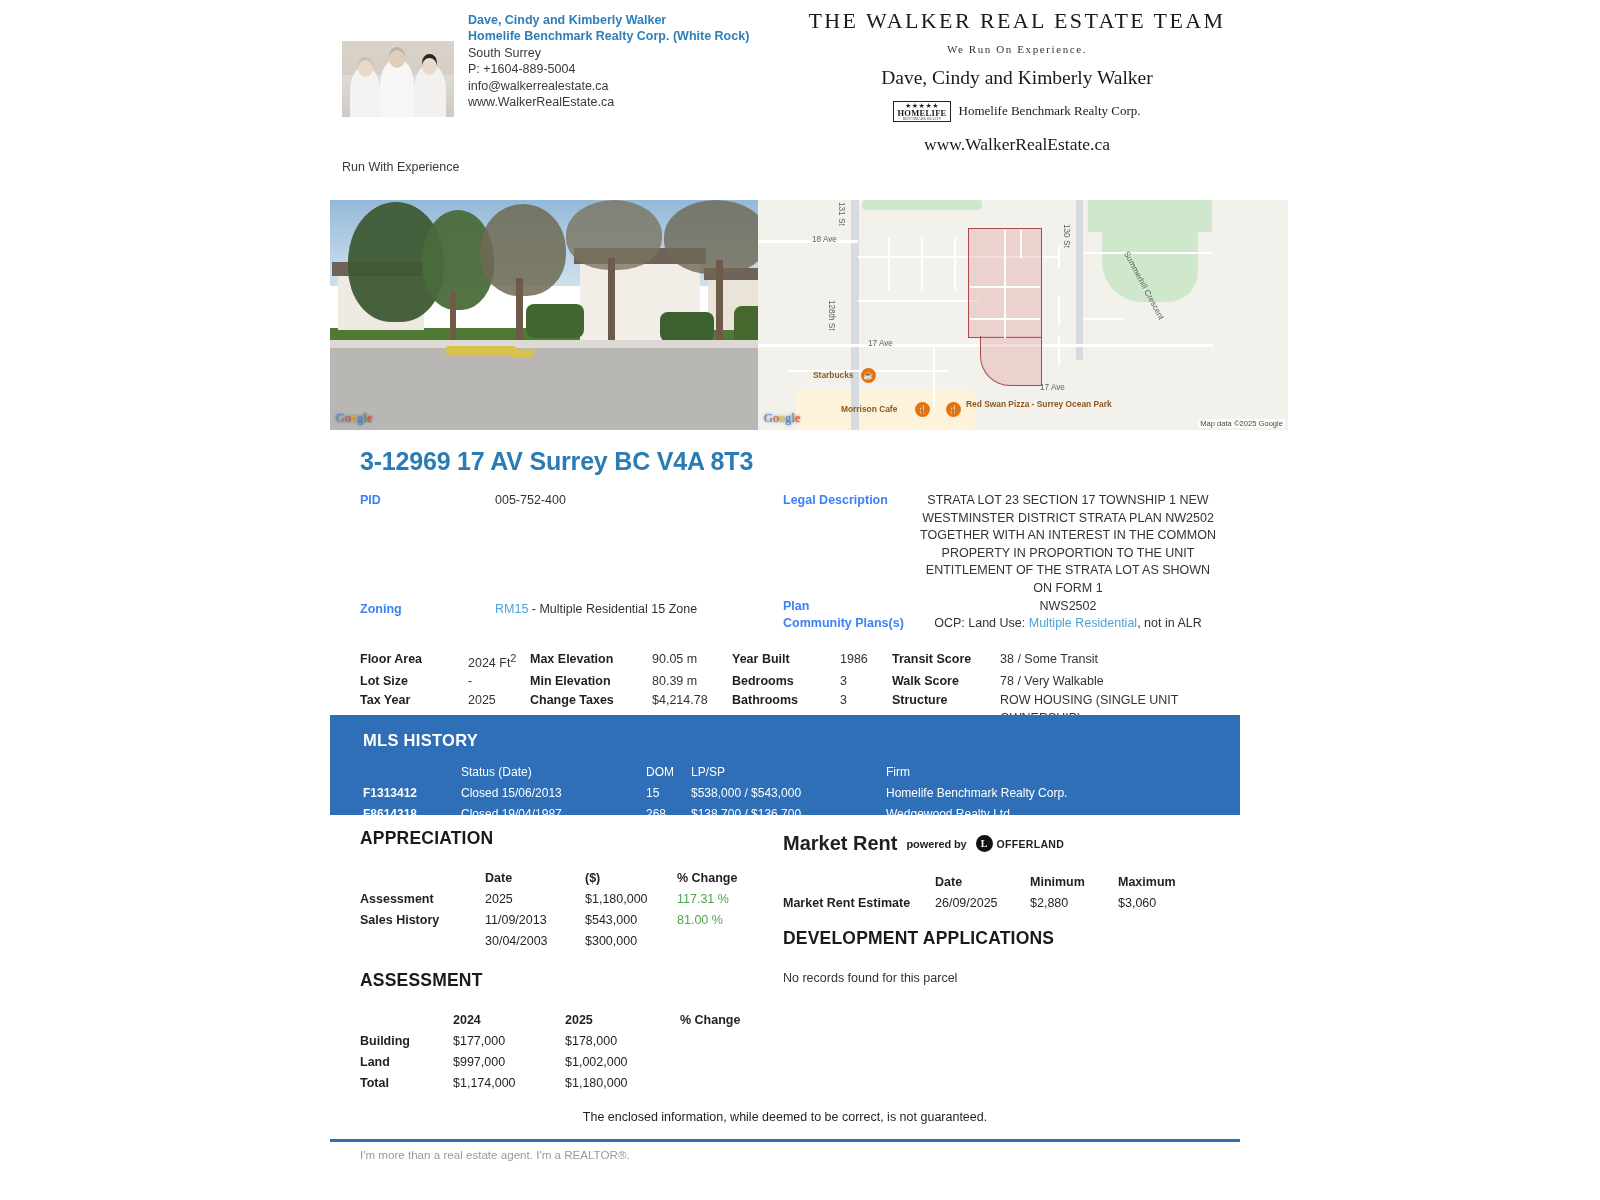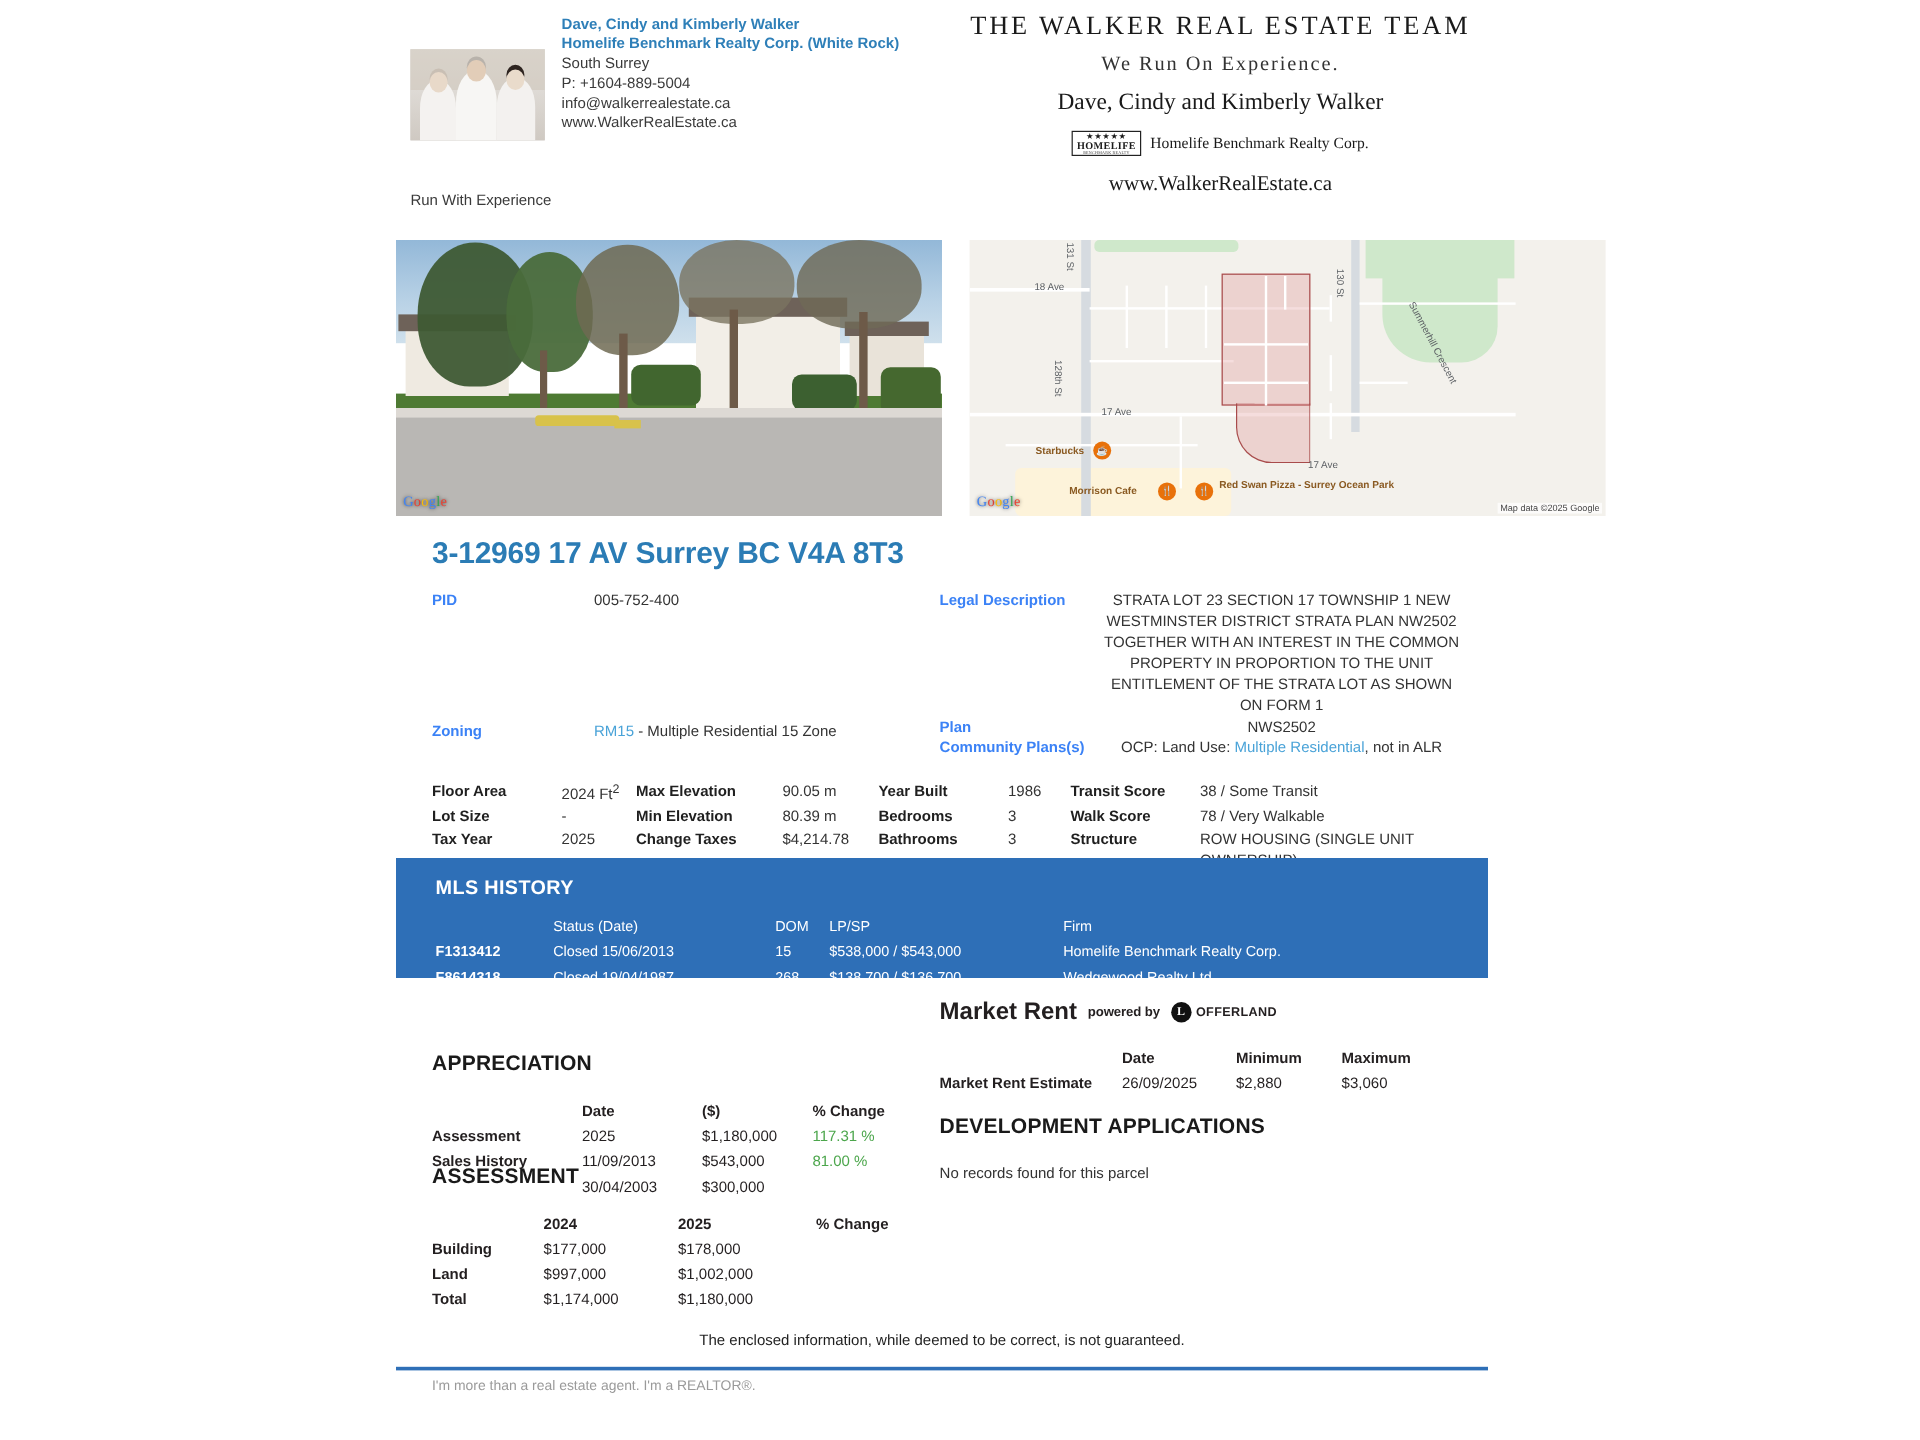--- a/index.html
+++ b/index.html
@@ -32,21 +32,21 @@
   .agent-photo .h.m { left:47px; bottom:49px; width:16px; height:18px; background:#e2cdb8; box-shadow: 0 -3px 0 0 #b8b2ab; }
   .agent-photo .h.r { left:80px; bottom:42px; width:15px; height:17px; background:#e9dbcb; box-shadow: 0 -4px 0 0 #2e2420; }
 
   .agent-lines { position: absolute; left: 468px; top: 12px; font-size: 12.5px; line-height: 16.4px; }
   .agent-lines .blue { color: #2e7fb8; font-weight: 600; }
   .agent-lines .dk { color: #3a3a3a; }
 
   .brand { position: absolute; left: 786px; top: 8px; width: 462px; text-align: center;
            font-family: "Liberation Serif", serif; color: #1a1a1a; }
   .brand .l1 { font-size: 22px; letter-spacing: 2.4px; }
-  .brand .l2 { font-size: 17px; letter-spacing: 1.6px; margin-top: 9px; color:#333; }
+  .brand .l2 { font-size: 11px; letter-spacing: 1.6px; margin-top: 9px; color:#333; }
   .brand .l3 { font-size: 19.5px; margin-top: 12px; }
   .brand .l4 { font-size: 13px; margin-top: 12px; display:flex; align-items:center; justify-content:center; gap:8px; }
   .brand .l5 { font-size: 17.5px; margin-top: 12px; }
   .hl-badge { display:inline-block; border:1.4px solid #222; padding:1px 3px 0; line-height:1;
               font-family:"Liberation Serif", serif; }
   .hl-badge .stars { font-size: 7px; letter-spacing:.5px; line-height:6px; display:block; }
   .hl-badge .word { font-size: 8.5px; font-weight:700; letter-spacing:.3px; display:block; }
   .hl-badge .sub { font-size: 3.4px; letter-spacing:.2px; display:block; color:#444; }
 
   .tagline { position: absolute; left: 342px; top: 160px; font-size: 12.5px; color: #3a3a3a; }
@@ -64,21 +64,21 @@
   .photo .lawn { position:absolute; background:#4e7a33; }
   .photo .road { position:absolute; left:0; bottom:0; width:455px; height:90px; background:#b9b7b4; }
   .photo .curb { position:absolute; background:#ddd9d4; }
   .photo .ycurb { position:absolute; background:#d8c24b; }
   .gmap-wm { position:absolute; left:6px; bottom:4px; font-family:"Liberation Serif", serif;
        font-size:12px; color:#fff; text-shadow:0 0 3px rgba(0,0,0,.7); letter-spacing:.2px; }
   .gmap-wm span:nth-child(1){color:#4285F4}.gmap-wm span:nth-child(2){color:#EA4335}
   .gmap-wm span:nth-child(3){color:#FBBC05}.gmap-wm span:nth-child(4){color:#4285F4}
   .gmap-wm span:nth-child(5){color:#34A853}.gmap-wm span:nth-child(6){color:#EA4335}
 
-  .map { position:absolute; left:478px; top:0; width:530px; height:230px; overflow:hidden;
+  .map { position:absolute; left:428px; top:0; width:530px; height:230px; overflow:hidden;
          background:#f3f1ec; }
   .map .green { position:absolute; background:#cfe8cb; }
   .map .road-l { position:absolute; background:#ffffff; }
   .map .road-th { position:absolute; background:#d6dbe0; }
   .map .parcel { position:absolute; background:rgba(214,120,120,.25); border:1.2px solid #a84b4b; }
   .map .mlabel { position:absolute; font-size:8.2px; color:#5b5f63; font-family:"Liberation Sans",sans-serif; white-space:nowrap; }
   .map .poi { position:absolute; width:15px; height:15px; border-radius:50%; background:#e8710a;
       display:flex; align-items:center; justify-content:center; color:#fff; font-size:8px; }
   .map .poiname { position:absolute; font-size:8.4px; color:#8a5a22; font-weight:600; white-space:nowrap; line-height:10px; }
   .map .attrib { position:absolute; right:3px; bottom:2px; font-size:7.6px; color:#4a4a4a;
@@ -108,21 +108,21 @@
 
   
   .mls { position:absolute; left:330px; top:715px; width:910px; height:100px; background:#2e6fb7; color:#fff; }
   .mls h2 { margin:0; position:absolute; left:33px; top:16px; font-size:16.5px; font-weight:700; letter-spacing:.3px; }
   .mls-grid { position:absolute; left:33px; top:47px; width:850px;
       display:grid; grid-template-columns: 98px 185px 45px 195px auto; font-size:12px; line-height:21px; }
   .mls-grid .hd { font-weight:400; }
   .mls-grid .id { font-weight:700; }
 
   
-  .apprec { position:absolute; left:360px; top:828px; width:420px;margin-top:48px; }
+  .apprec { position:absolute; left:360px; top:828px; width:420px; }
   .apprec h3, .assess h3, .mrent h3, .devapp h3 {
      margin:0; font-size:17.5px; font-weight:700; letter-spacing:.2px; color:#1a1a1a; }
   .ap-grid { margin-top:19px; display:grid; grid-template-columns: 125px 100px 92px auto; font-size:12.5px; line-height:21px; }
   .ap-grid .hd { font-weight:700; }
   .ap-grid .rk { font-weight:700; }
   .pos { color:#4ca64c; }
 
   .assess { position:absolute; left:360px; top:970px; width:420px; }
   .as-grid { margin-top:19px; display:grid; grid-template-columns: 93px 112px 115px auto; font-size:12.5px; line-height:21px; }
   .as-grid .hd { font-weight:700; }

